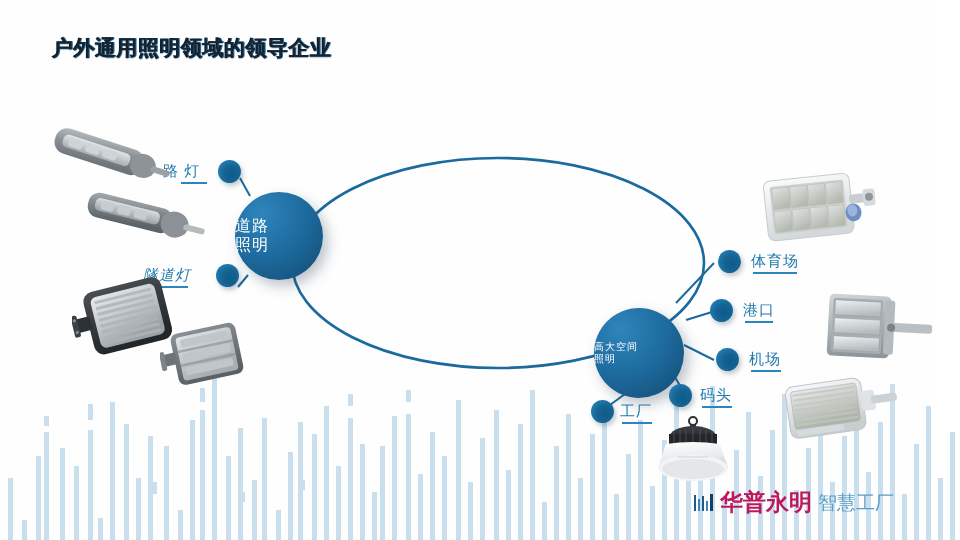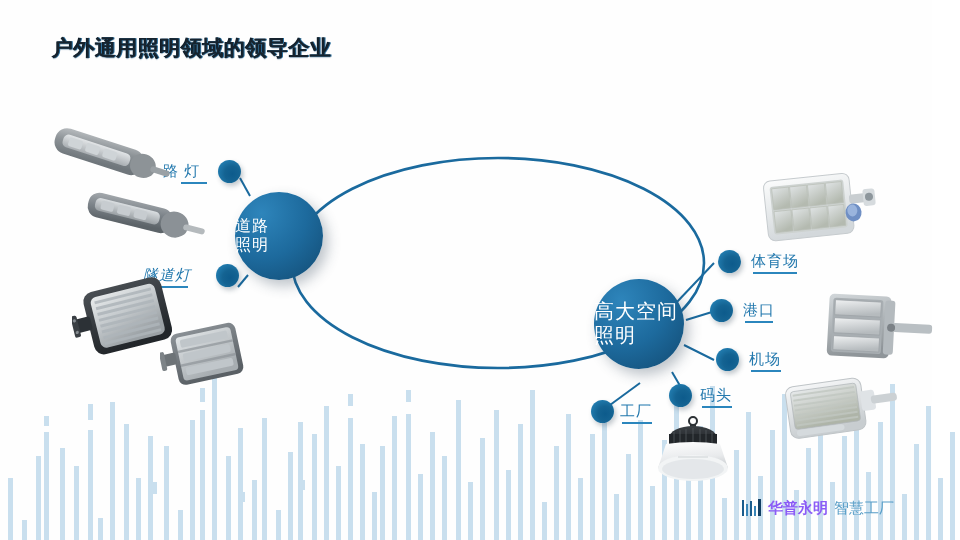--- a/index.html
+++ b/index.html
@@ -79,23 +79,23 @@
     background: radial-gradient(circle at 32% 26%, #2f87bd 0%, #1f6ea2 46%, #154f78 100%);
     z-index: 12;
   }
   .hub-road {
     left: 235px; top: 192px;
     width: 88px; height: 88px;
     font-size: 16px;
     background: radial-gradient(circle at 30% 24%, #2e85bb 0%, #1d6a9d 50%, #124a71 100%);
   }
   .hub-high {
-    left: 594px; top: 279px;
+    left: 594px; top: 308px;
     width: 90px; height: 90px;
-    font-size: 20px;
+    font-size: 10px;
     background: radial-gradient(circle at 30% 24%, #2e85bb 0%, #1d6a9d 50%, #124a71 100%);
   }
 
   
   .dot {
     position: absolute;
     width: 23px; height: 23px;
     border-radius: 50%;
     background: radial-gradient(circle at 62% 60%, #0d5b8c 0%, #146392 38%, #2a8cc2 100%);
     box-shadow: 2px 3px 5px rgba(40,60,80,0.28);
@@ -132,27 +132,27 @@
     display: flex;
     align-items: center;
     gap: 6px;
     z-index: 36;
   }
   .logo-mark {
     width: 20px; height: 20px;
     position: relative;
   }
   .logo-text-main {
-    font-size: 15px;
+    font-size: 23px;
     font-weight: bold;
-    color: #8b5cf6;
+    color: #be185d;
     letter-spacing: 0px;
   }
   .logo-text-sub {
-    font-size: 15px;
+    font-size: 19px;
     color: #5a9fc8;
     letter-spacing: 0px;
   }
 </style>
 </head>
 <body>
 
 <div id="stage">
 
   <div class="title">户外通用照明领域的领导企业</div>

